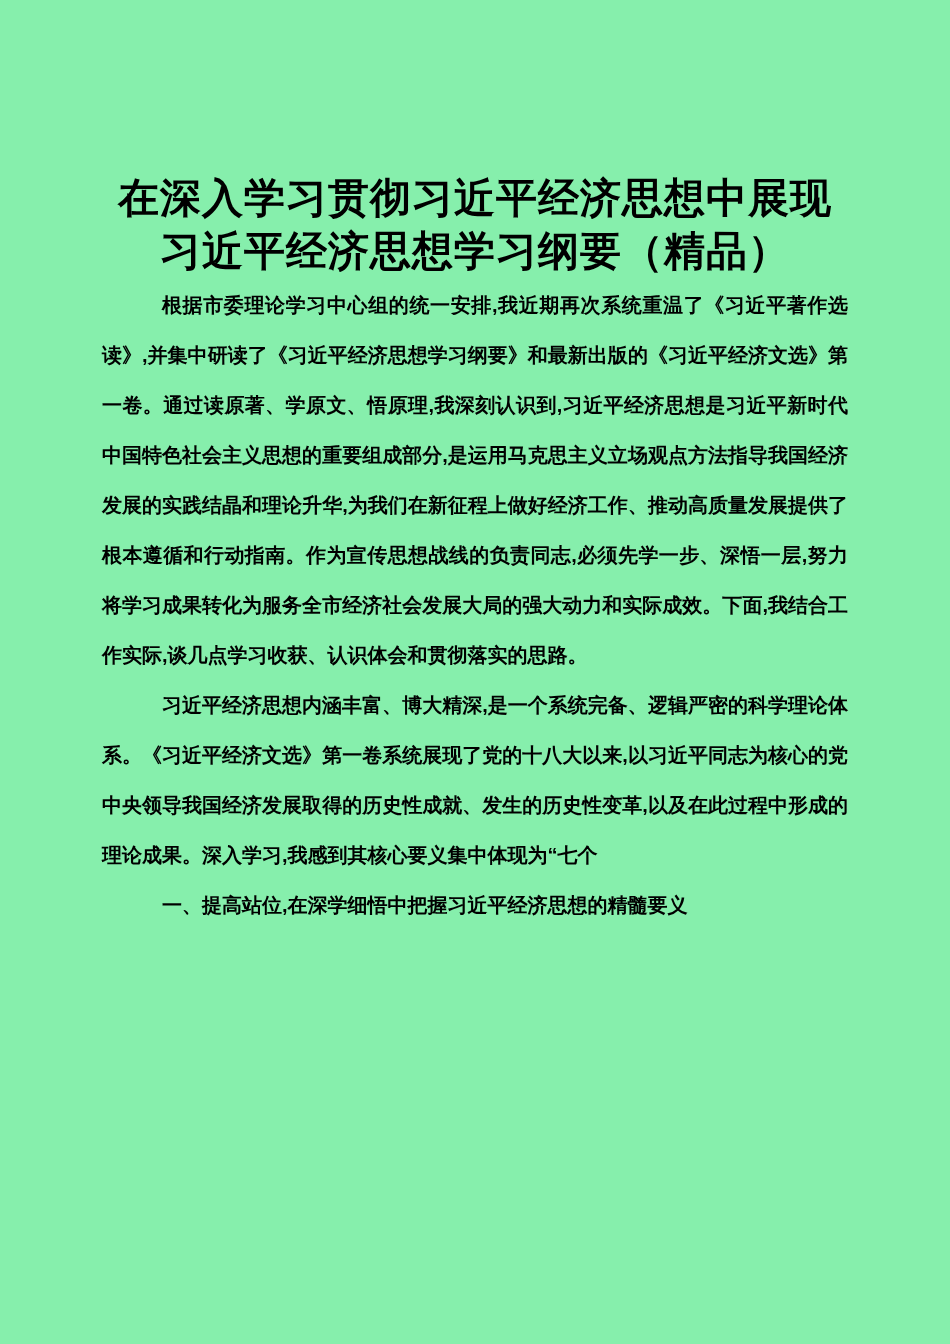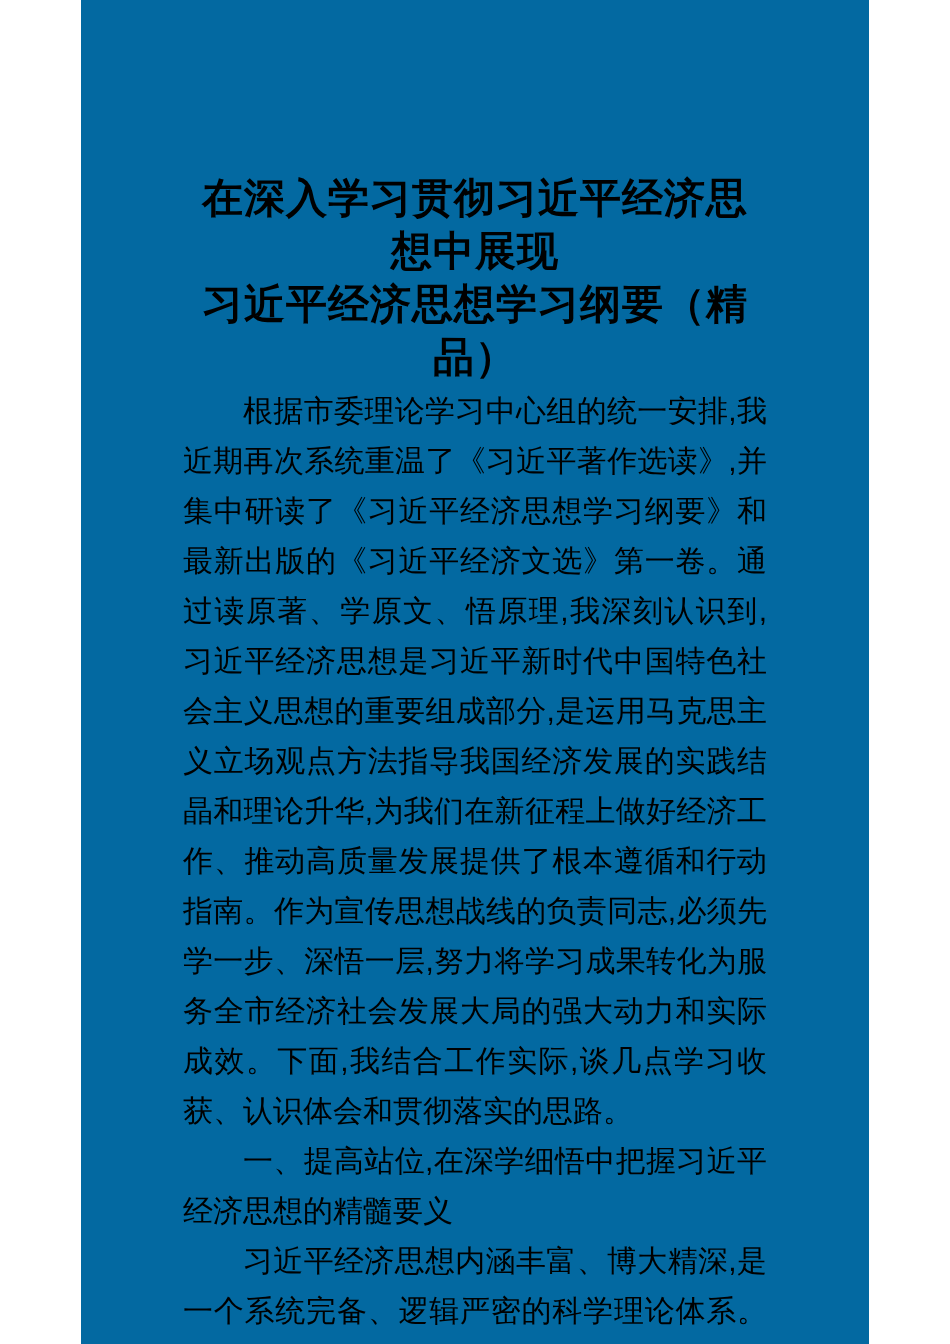--- a/index.html
+++ b/index.html
@@ -2,24 +2,24 @@
 <html><head>
 <meta charset="utf-8">
 <style>
   html, body {
     margin: 0;
     padding: 0;
     background: #ffffff;
   }
   .page {
     position: relative;
-    width: 788px;
+    width: 950px;
     height: 1344px;
     margin: 0 auto;
-    background: #0369a1;
+    background: #86efac;
     box-sizing: border-box;
     padding: 172px 102px 0 102px;
     overflow: hidden;
     color: #000000;
   }
   .doc-title {
     margin: 0 0 2px 0;
     font-family: "Liberation Serif", "DejaVu Serif", serif;
     font-weight: bold;
     font-size: 41px;
@@ -27,37 +27,37 @@
     text-align: center;
     color: #000000;
     letter-spacing: 1px;
   }
   .doc-title .title-line {
     display: block;
   }
   .doc-body p {
     margin: 0;
     font-family: "Liberation Sans", "DejaVu Sans", sans-serif;
-    font-weight: normal;
-    font-size: 30px;
+    font-weight: bold;
+    font-size: 20px;
     line-height: 50px;
     text-align: justify;
     text-indent: 60px;
     color: #000000;
   }
 </style>
 </head>
 <body>
 
 <div class="page">
 
   <h1 class="doc-title">
     <span class="title-line">在深入学习贯彻习近平经济思想中展现</span>
     <span class="title-line">习近平经济思想学习纲要（精品）</span>
   </h1>
 
   <div class="doc-body">
     <p>根据市委理论学习中心组的统一安排,我近期再次系统重温了《习近平著作选读》,并集中研读了《习近平经济思想学习纲要》和最新出版的《习近平经济文选》第一卷。通过读原著、学原文、悟原理,我深刻认识到,习近平经济思想是习近平新时代中国特色社会主义思想的重要组成部分,是运用马克思主义立场观点方法指导我国经济发展的实践结晶和理论升华,为我们在新征程上做好经济工作、推动高质量发展提供了根本遵循和行动指南。作为宣传思想战线的负责同志,必须先学一步、深悟一层,努力将学习成果转化为服务全市经济社会发展大局的强大动力和实际成效。下面,我结合工作实际,谈几点学习收获、认识体会和贯彻落实的思路。</p>
+    <p>习近平经济思想内涵丰富、博大精深,是一个系统完备、逻辑严密的科学理论体系。《习近平经济文选》第一卷系统展现了党的十八大以来,以习近平同志为核心的党中央领导我国经济发展取得的历史性成就、发生的历史性变革,以及在此过程中形成的理论成果。深入学习,我感到其核心要义集中体现为“七个</p>
     <p>一、提高站位,在深学细悟中把握习近平经济思想的精髓要义</p>
-    <p>习近平经济思想内涵丰富、博大精深,是一个系统完备、逻辑严密的科学理论体系。《习近平经济文选》第一卷系统展现了党的十八大以来,以习近平同志为核心的党中央领导我国经济发展取得的历史性成就、发生的历史性变革,以及在此过程中形成的理论成果。深入学习,我感到其核心要义集中体现为“七个</p>
   </div>
 
 </div>
 
 </body></html>

